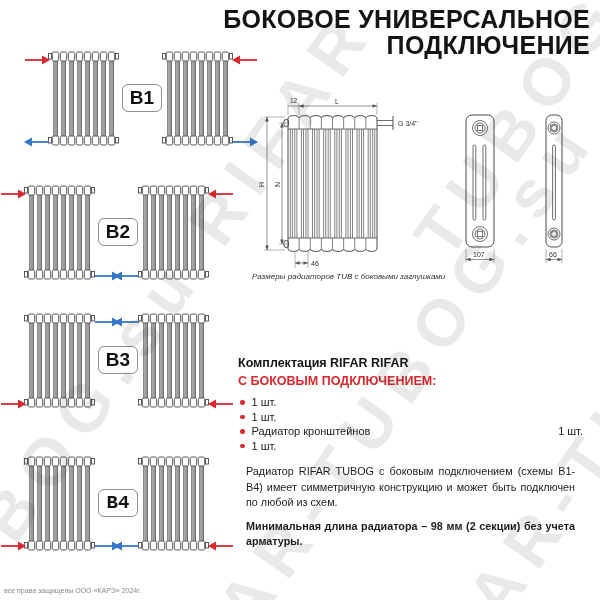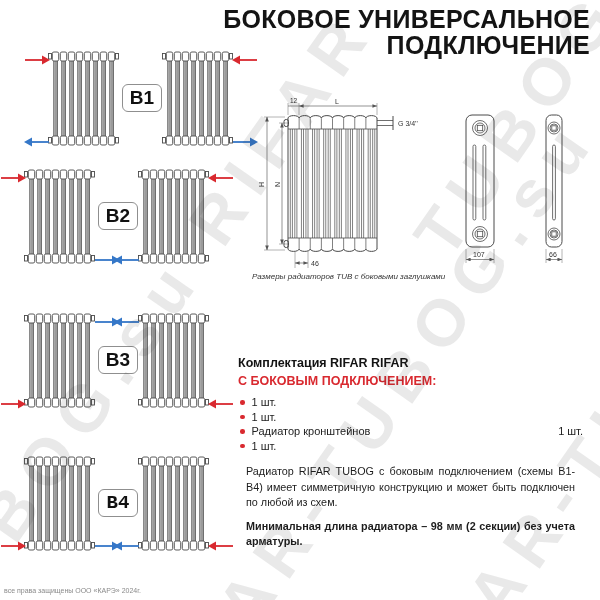--- a/index.html
+++ b/index.html
@@ -198,21 +198,21 @@
               <polygon points="8,0.5 0,5 8,9.5" fill="#d9292f"></polygon>
               <line x1="8" y1="5" x2="25" y2="5" stroke="#d9292f" stroke-width="1.8"></line>
             </svg></div>
           <div class="flow-arrow" style="left: 66px; top: 83px;"><svg width="26" height="10" viewBox="0 0 26 10">
               <line x1="1" y1="5" x2="18" y2="5" stroke="#3577c8" stroke-width="1.8"></line>
               <polygon points="18,0.5 26,5 18,9.5" fill="#3577c8"></polygon>
             </svg></div>
         </div>
         <div class="scheme-label">B1</div>
       </div>
-      <div class="scheme-row" style="top: 168px;">
+      <div class="scheme-row" style="top: 184px;">
         <div class="rad-wrap" style="left: 28px;">
           <svg class="rad" width="71" height="97" viewBox="-3.5 0 71 97">
             <rect x="0.8" y="2" width="6.4" height="9" rx="1.6" fill="#fff" stroke="#4a4a4a" stroke-width="0.9"></rect>
             <rect x="0.8" y="86" width="6.4" height="9" rx="1.6" fill="#fff" stroke="#4a4a4a" stroke-width="0.9"></rect>
             <line x1="2.2" y1="11" x2="2.2" y2="86" stroke="#4a4a4a" stroke-width="0.8"></line>
             <line x1="3.5" y1="11" x2="3.5" y2="86" stroke="#4a4a4a" stroke-width="0.8"></line>
             <line x1="4.7" y1="11" x2="4.7" y2="86" stroke="#4a4a4a" stroke-width="0.8"></line>
             <line x1="6" y1="11" x2="6" y2="86" stroke="#4a4a4a" stroke-width="0.8"></line>
             <rect x="8.8" y="2" width="6.4" height="9" rx="1.6" fill="#fff" stroke="#4a4a4a" stroke-width="0.9"></rect>
             <rect x="8.8" y="86" width="6.4" height="9" rx="1.6" fill="#fff" stroke="#4a4a4a" stroke-width="0.9"></rect>

